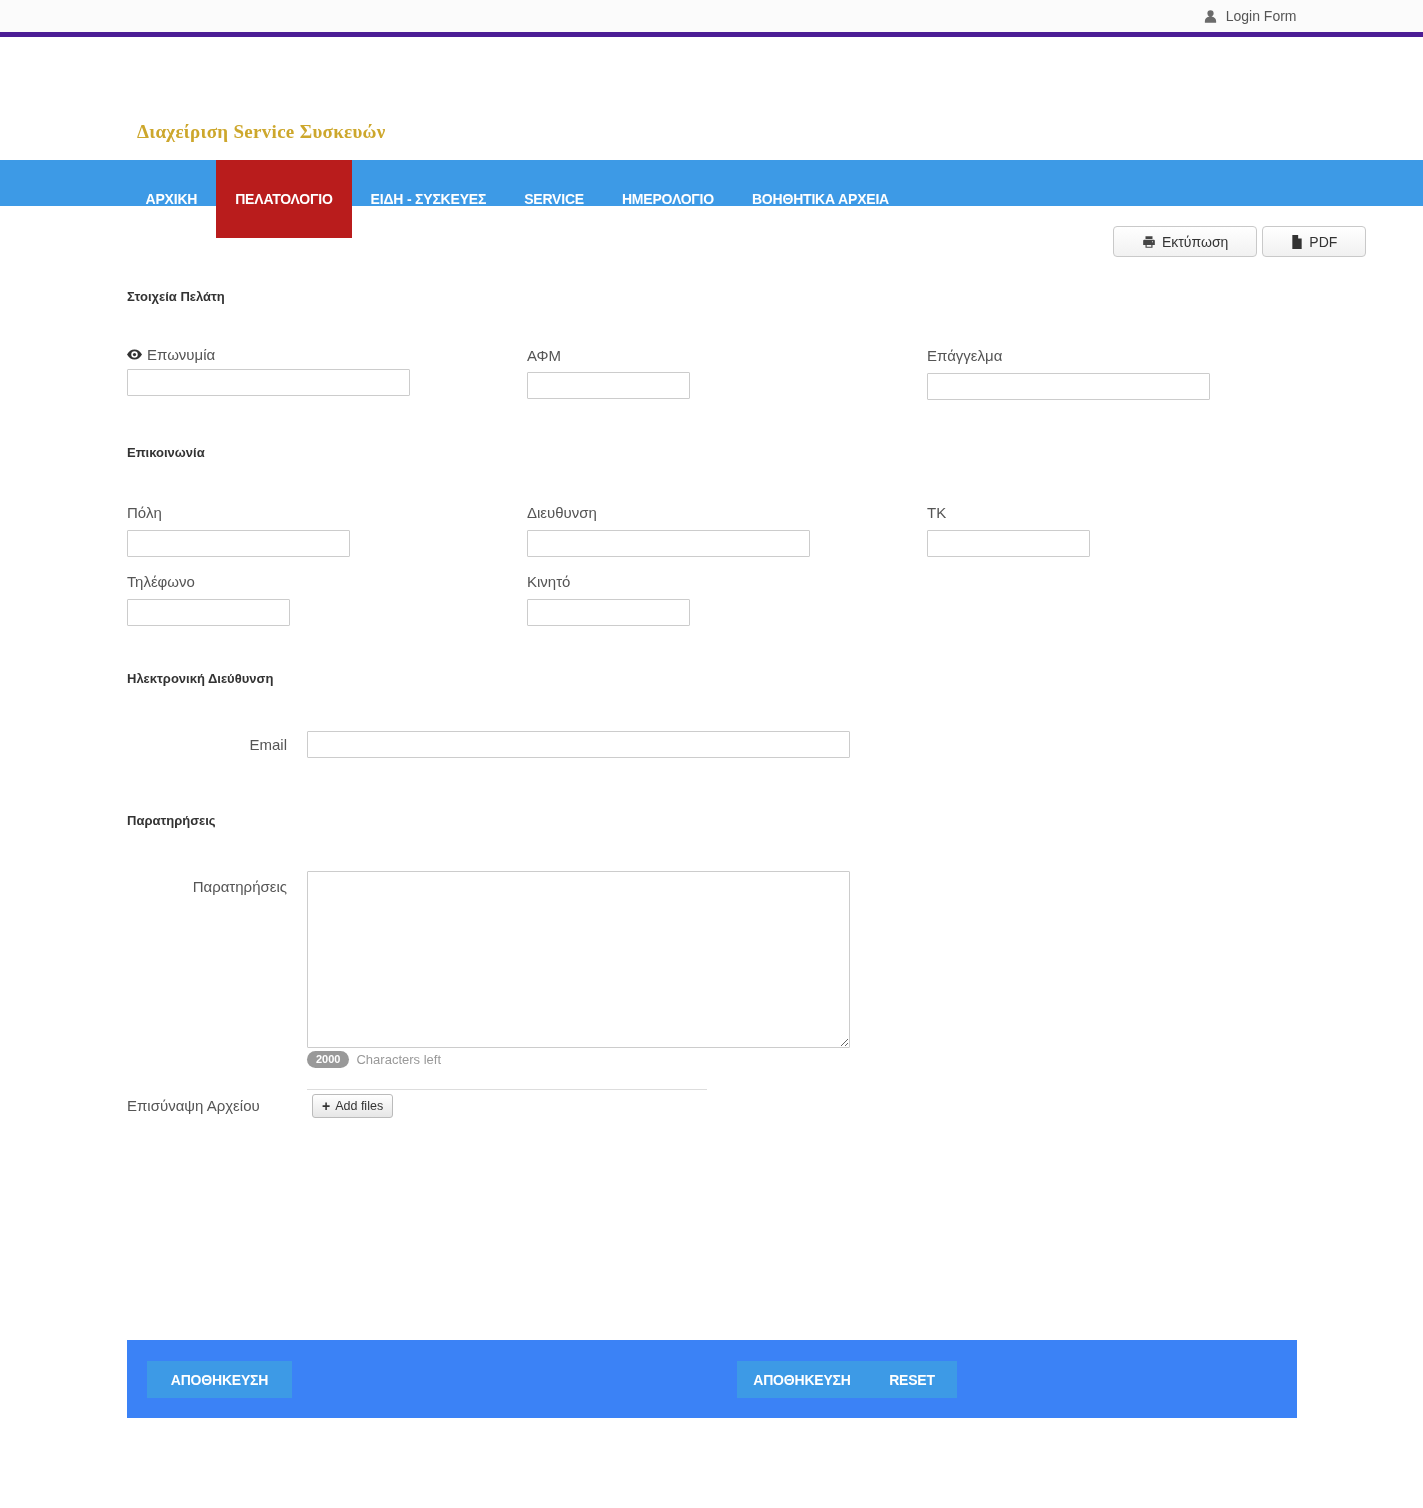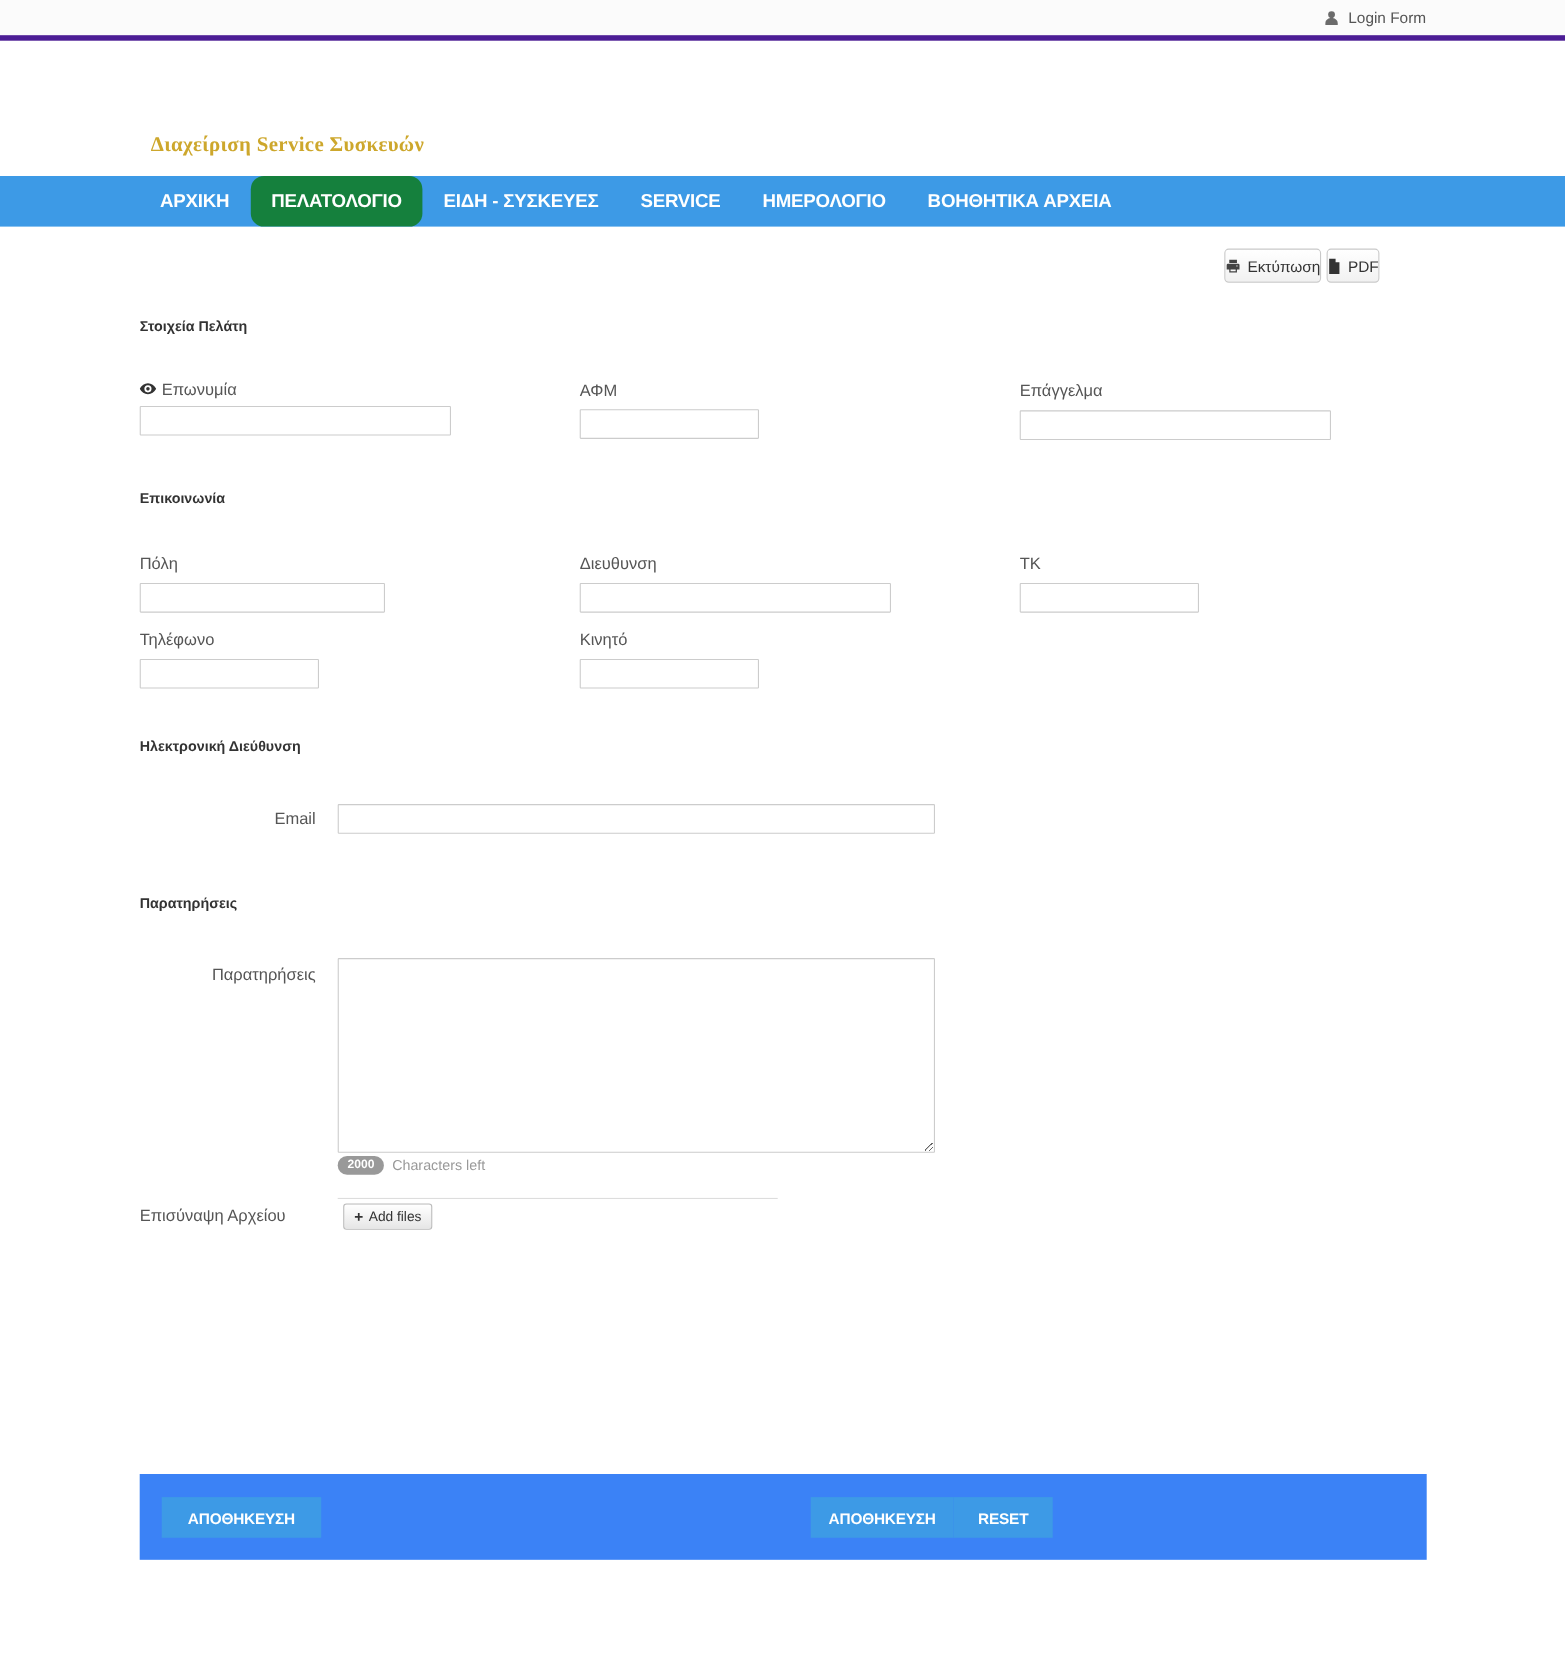--- a/index.html
+++ b/index.html
@@ -27,29 +27,29 @@
     position:absolute;left:137px;top:121px;margin:0;
     font-size:19px;font-weight:bold;color:#cda72c;letter-spacing:.3px;font-family:Liberation Serif, serif;
   }
   
   .navbar{
     position:absolute;top:160px;left:0;width:100%;height:46px;
     background:#3d9ae6;
   }
   .nav-inner{width:1170px;margin:0 auto;display:flex;height:100%;}
   .nav-item{
-    display:flex;align-items:center;padding:0 19px;height:100%;
-    color:#fff;font-size:17px;font-weight:bold;letter-spacing:-0.2px;
+    display:flex;align-items:center;padding:16px 19px;height:100%;
+    color:#fff;font-size:14px;font-weight:bold;letter-spacing:-0.2px;
     text-decoration:none;cursor:pointer;white-space:nowrap;
   }
-  .nav-item.active{background:#15803d;border-radius:12px;}
+  .nav-item.active{background:#b91c1c;}
   
   .doc-buttons{position:absolute;top:226px;left:1113px;display:flex;gap:5px;}
   .doc-btn{
-    display:flex;align-items:center;gap:6px;height:31px;padding:0 0;
+    display:flex;align-items:center;gap:6px;height:31px;padding:0 28px;
     background:linear-gradient(#ffffff,#f1f1f1);
     border:1px solid #c9c9c9;border-radius:4px;
     font-size:14px;color:#333;cursor:pointer;box-sizing:border-box;
     font-family:"Liberation Sans",sans-serif;
   }
   .doc-btn svg{display:block;}
   
   .sec-title{font-size:13px;font-weight:bold;color:#333;}
   .flabel{font-size:15px;color:#555;display:flex;align-items:center;gap:5px;}
   .rlabel{text-align:right;display:block;}

